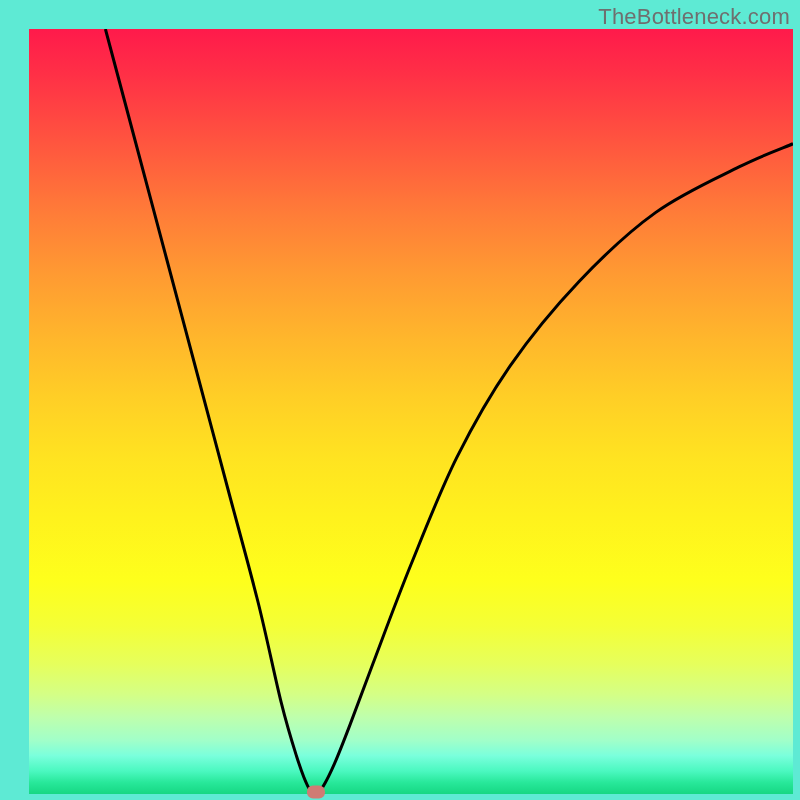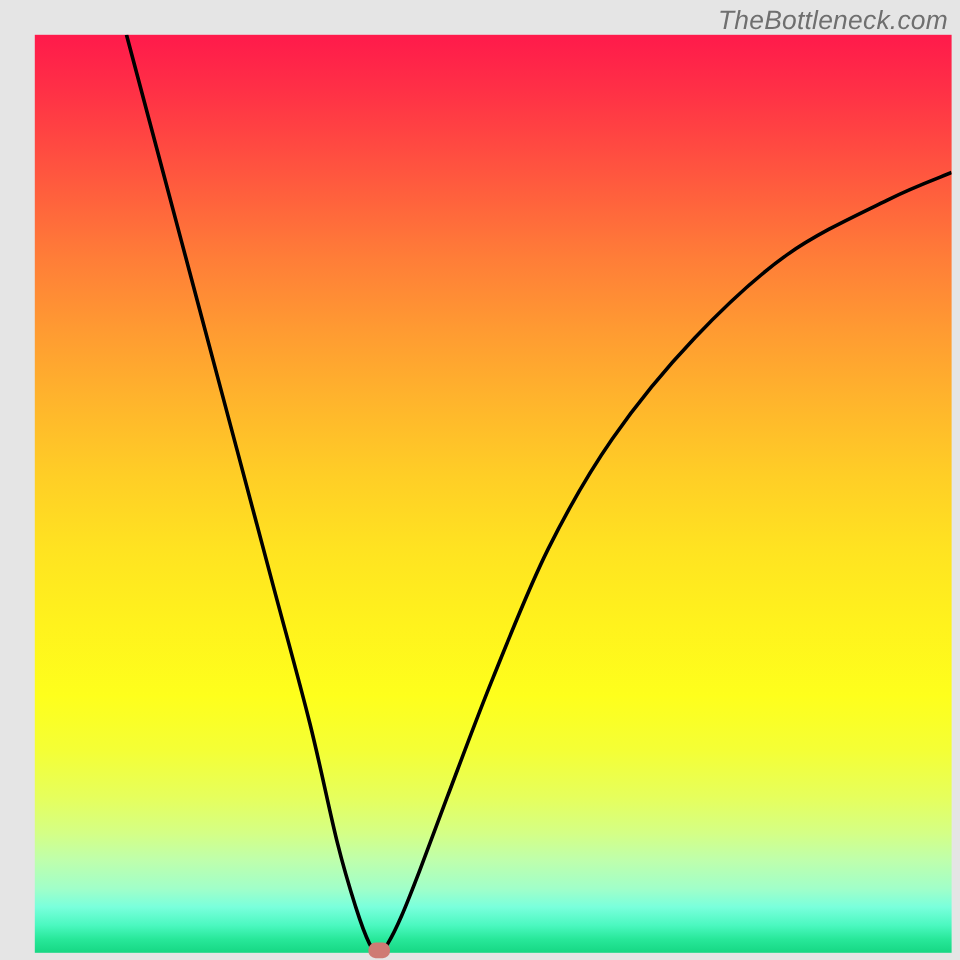--- a/index.html
+++ b/index.html
@@ -8,22 +8,21 @@
     width: 800px;
     height: 800px;
     background: #000;
     overflow: hidden;
     font-family: Arial, Helvetica, sans-serif;
   }
   .outer {
     position: relative;
     width: 800px;
     height: 800px;
-    background: #e5e5e5;
-    font-style: italic;
+    background: #5eead4;
   }
   .plot-area {
     position: absolute;
     background: linear-gradient(to bottom,
       #ff1a4b 0%,
       #ff3046 6%,
       #ff5a3e 16%,
       #ff7c38 24%,
       #ff9a32 32%,
       #ffb52c 40%,

